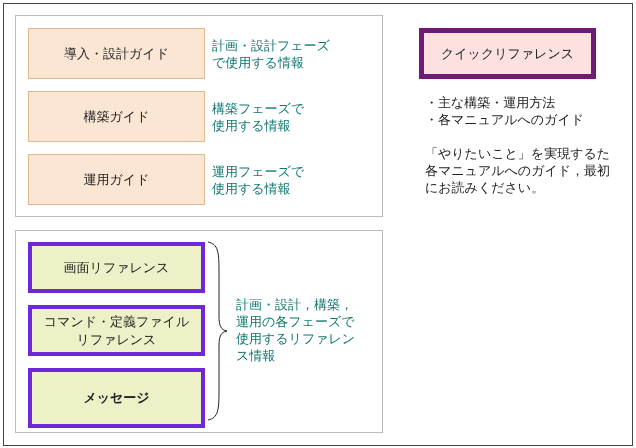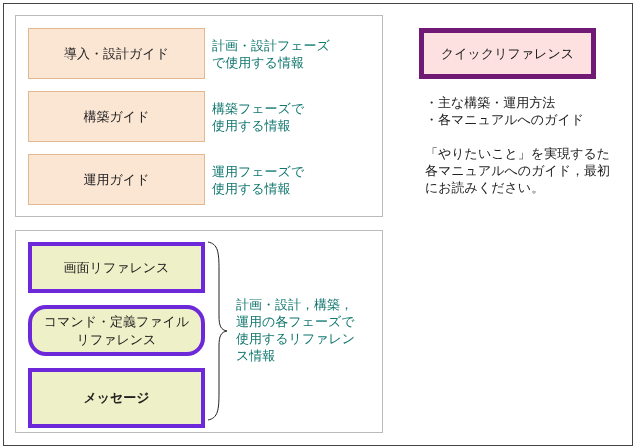--- a/index.html
+++ b/index.html
@@ -32,21 +32,21 @@
 <div class="abs desc" style="left:212px;top:100px;width:165px;">構築フェーズで
 使用する情報</div>
 
 <div class="abs box orange" style="left:28px;top:154px;width:177px;height:51px;">運用ガイド</div>
 <div class="abs desc" style="left:212px;top:163px;width:165px;">運用フェーズで
 使用する情報</div>
 
 <div class="abs group" style="left:15px;top:230px;width:368px;height:203px;"></div>
 
 <div class="abs box green" style="left:28px;top:242px;width:177px;height:51px;">画面リファレンス</div>
-<div class="abs box green" style="left:28px;top:305px;width:177px;height:51px;border-radius:18px;">コマンド・定義ファイル
+<div class="abs box green" style="left:28px;top:305px;width:177px;height:51px;">コマンド・定義ファイル
 リファレンス</div>
 <div class="abs box green" style="left:28px;top:368px;width:177px;height:60px;font-weight:bold;">メッセージ</div>
 
 <svg class="abs" style="left:205px;top:240px;" width="24" height="182" viewBox="0 0 24 182">
   <path d="M3 2 C 13 4, 14 12, 14 30 L 14 76 C 14 86, 16 90, 22 91 C 16 92, 14 96, 14 106 L 14 152 C 14 170, 13 178, 3 180" fill="none" stroke="#222" stroke-width="1"></path>
 </svg>
 
 <div class="abs desc" style="left:236px;top:296px;width:145px;">計画・設計，構築，
 運用の各フェーズで
 使用するリファレン

